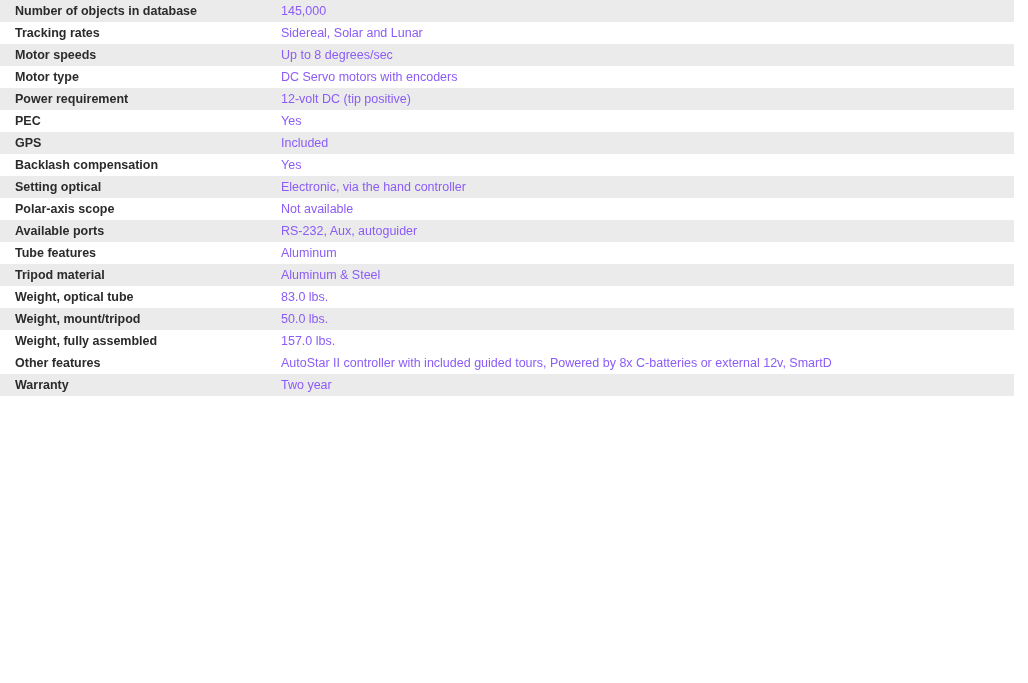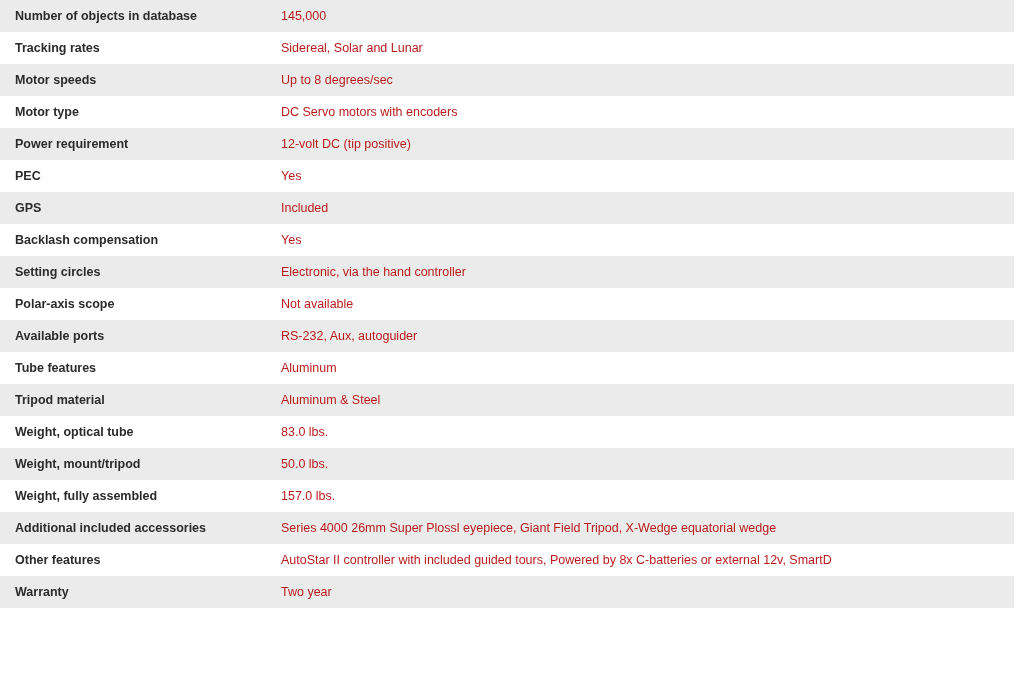--- a/index.html
+++ b/index.html
@@ -21,35 +21,35 @@
     table-layout: fixed;
   }
   .spec-table tr.row-odd td {
     background: #ebebeb;
   }
   .spec-table tr.row-even td {
     background: #ffffff;
   }
   .spec-table td {
     padding: 0;
-    height: 32px;
+    height: 22px;
     vertical-align: middle;
     font-size: 12.5px;
     line-height: 16px;
   }
   .spec-table td.label {
     width: 251px;
     padding-left: 15px;
     font-weight: bold;
     color: #2b2b2b;
   }
   .spec-table td.value {
     padding-left: 15px;
     font-weight: normal;
-    color: #b91c1c;
+    color: #8b5cf6;
   }
 </style>
 </head>
 <body>
 
 <table class="spec-table">
   <tbody>
       <tr class="row-odd">
         <td class="label">Number of objects in database</td>
         <td class="value">145,000</td>
@@ -76,21 +76,21 @@
       </tr>
       <tr class="row-odd">
         <td class="label">GPS</td>
         <td class="value">Included</td>
       </tr>
       <tr class="row-even">
         <td class="label">Backlash compensation</td>
         <td class="value">Yes</td>
       </tr>
       <tr class="row-odd">
-        <td class="label">Setting circles</td>
+        <td class="label">Setting optical</td>
         <td class="value">Electronic, via the hand controller</td>
       </tr>
       <tr class="row-even">
         <td class="label">Polar-axis scope</td>
         <td class="value">Not available</td>
       </tr>
       <tr class="row-odd">
         <td class="label">Available ports</td>
         <td class="value">RS-232, Aux, autoguider</td>
       </tr>
@@ -107,24 +107,20 @@
         <td class="value">83.0 lbs.</td>
       </tr>
       <tr class="row-odd">
         <td class="label">Weight, mount/tripod</td>
         <td class="value">50.0 lbs.</td>
       </tr>
       <tr class="row-even">
         <td class="label">Weight, fully assembled</td>
         <td class="value">157.0 lbs.</td>
       </tr>
-      <tr class="row-odd">
-        <td class="label">Additional included accessories</td>
-        <td class="value">Series 4000 26mm Super Plossl eyepiece, Giant Field Tripod, X-Wedge equatorial wedge</td>
-      </tr>
       <tr class="row-even">
         <td class="label">Other features</td>
         <td class="value">AutoStar II controller with included guided tours, Powered by 8x C-batteries or external 12v, SmartD</td>
       </tr>
       <tr class="row-odd">
         <td class="label">Warranty</td>
         <td class="value">Two year</td>
       </tr>
     </tbody>
 </table>

